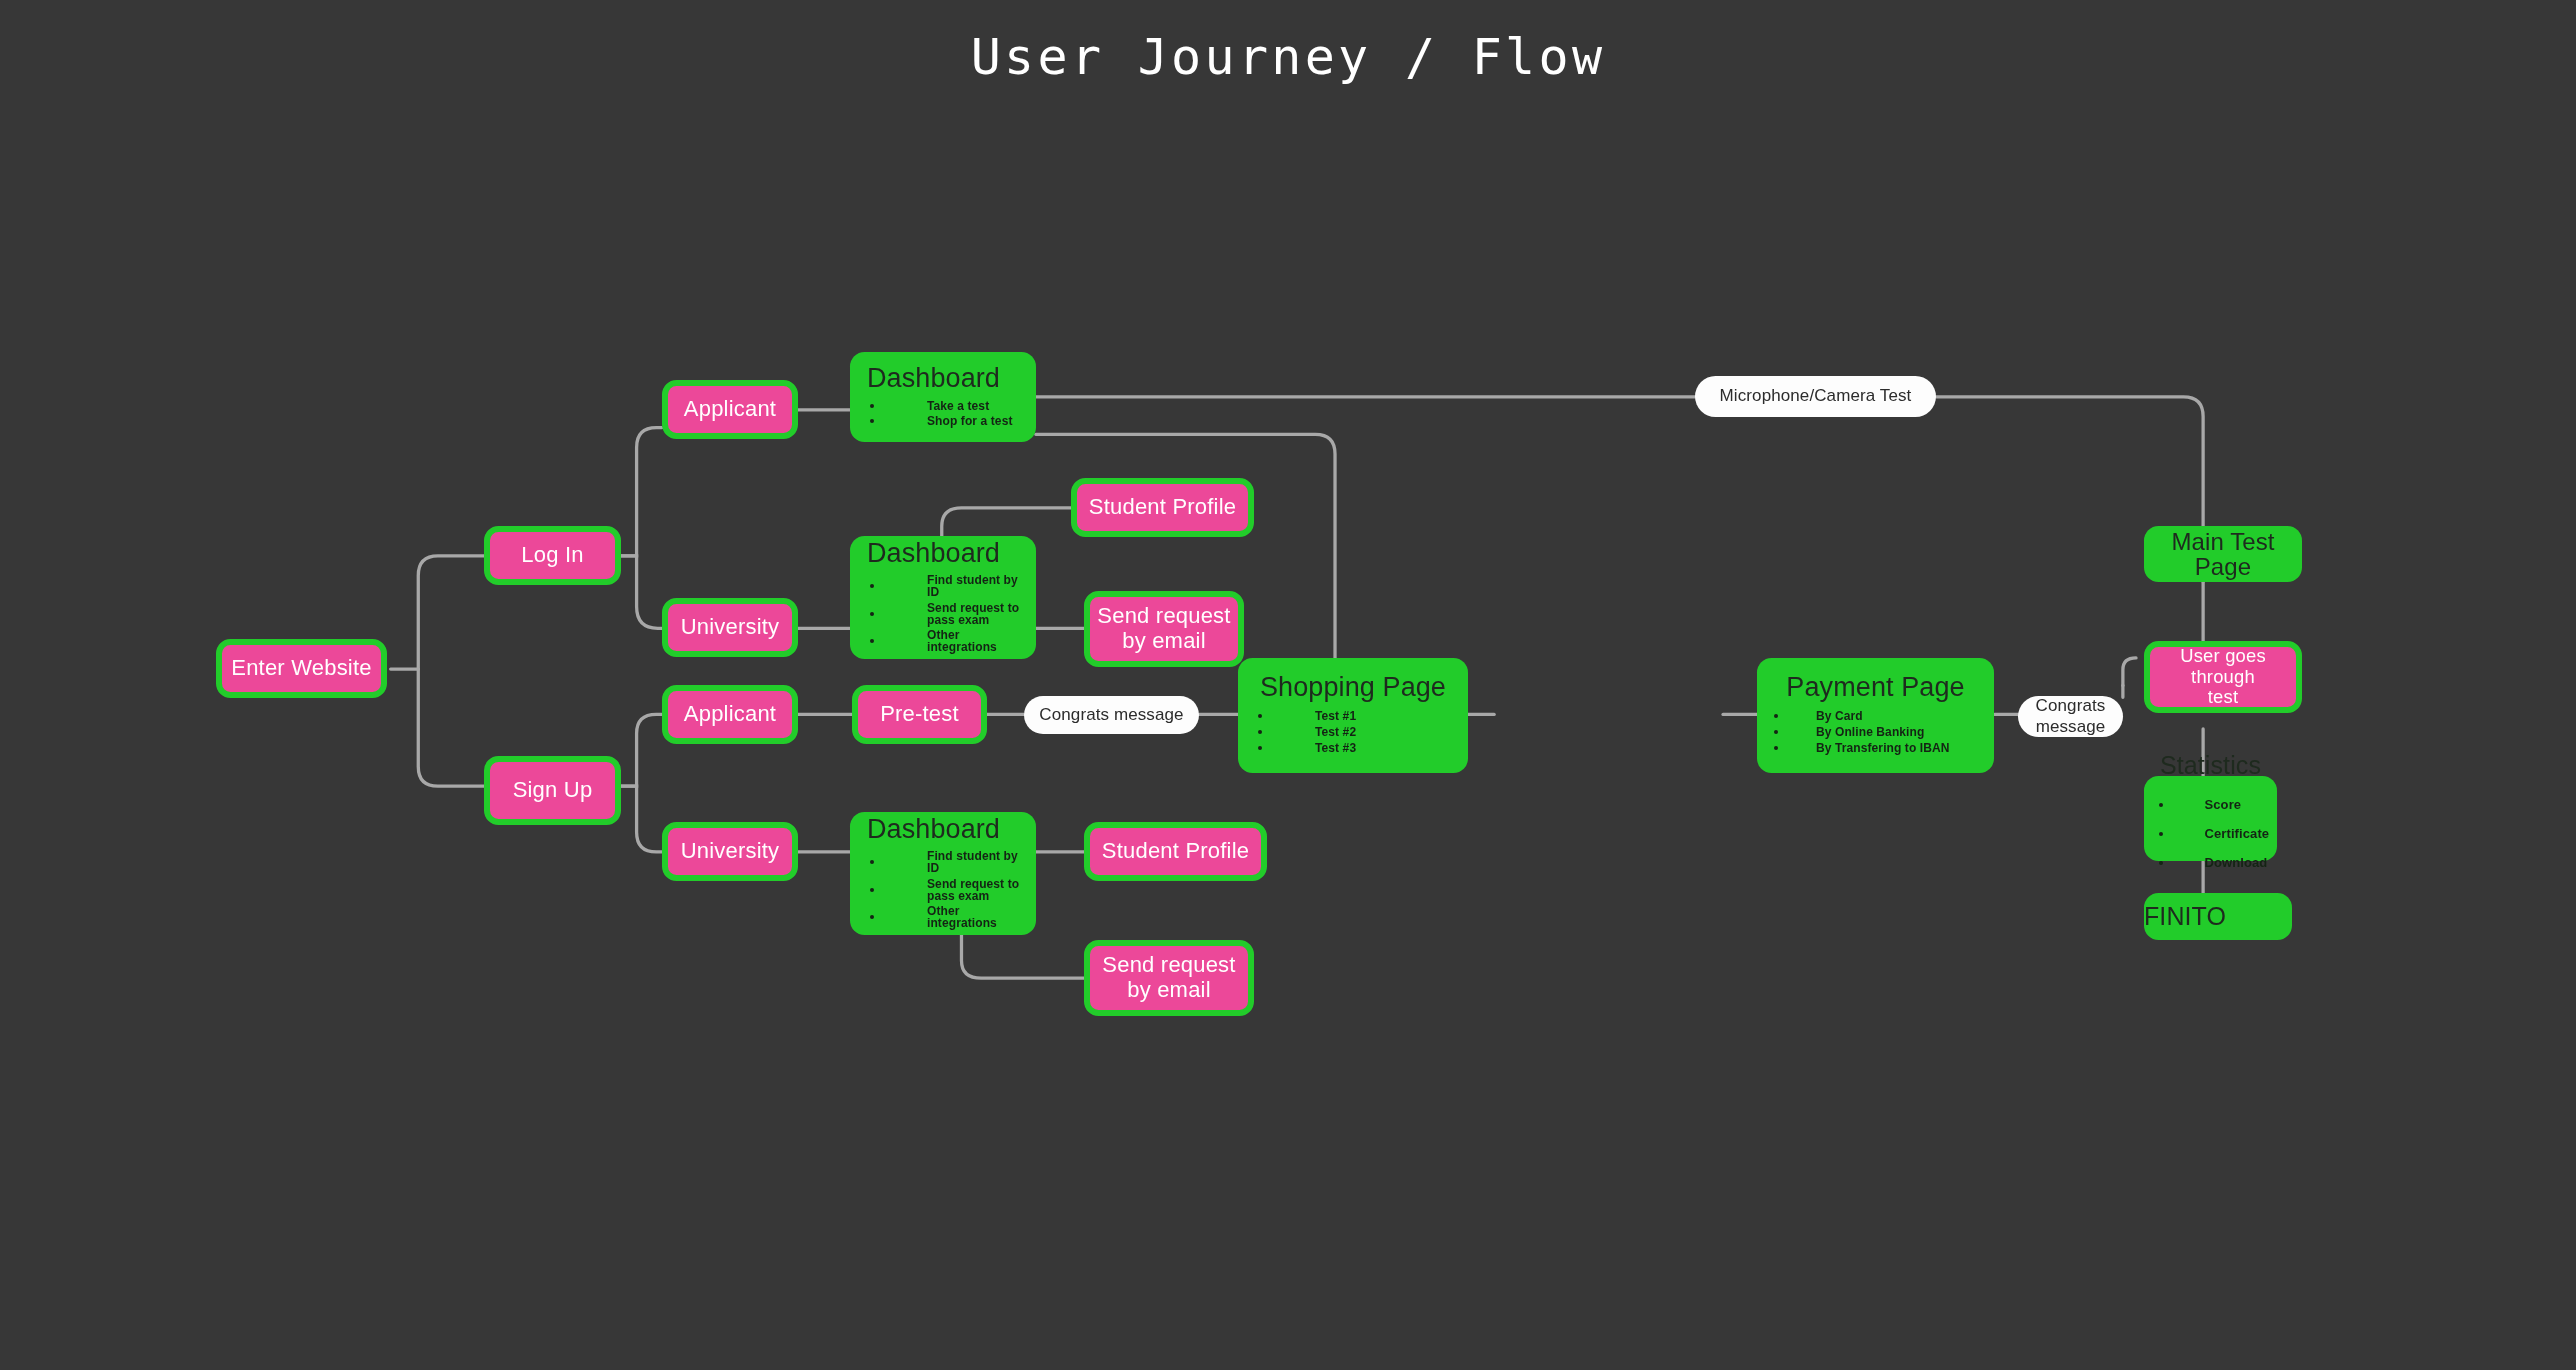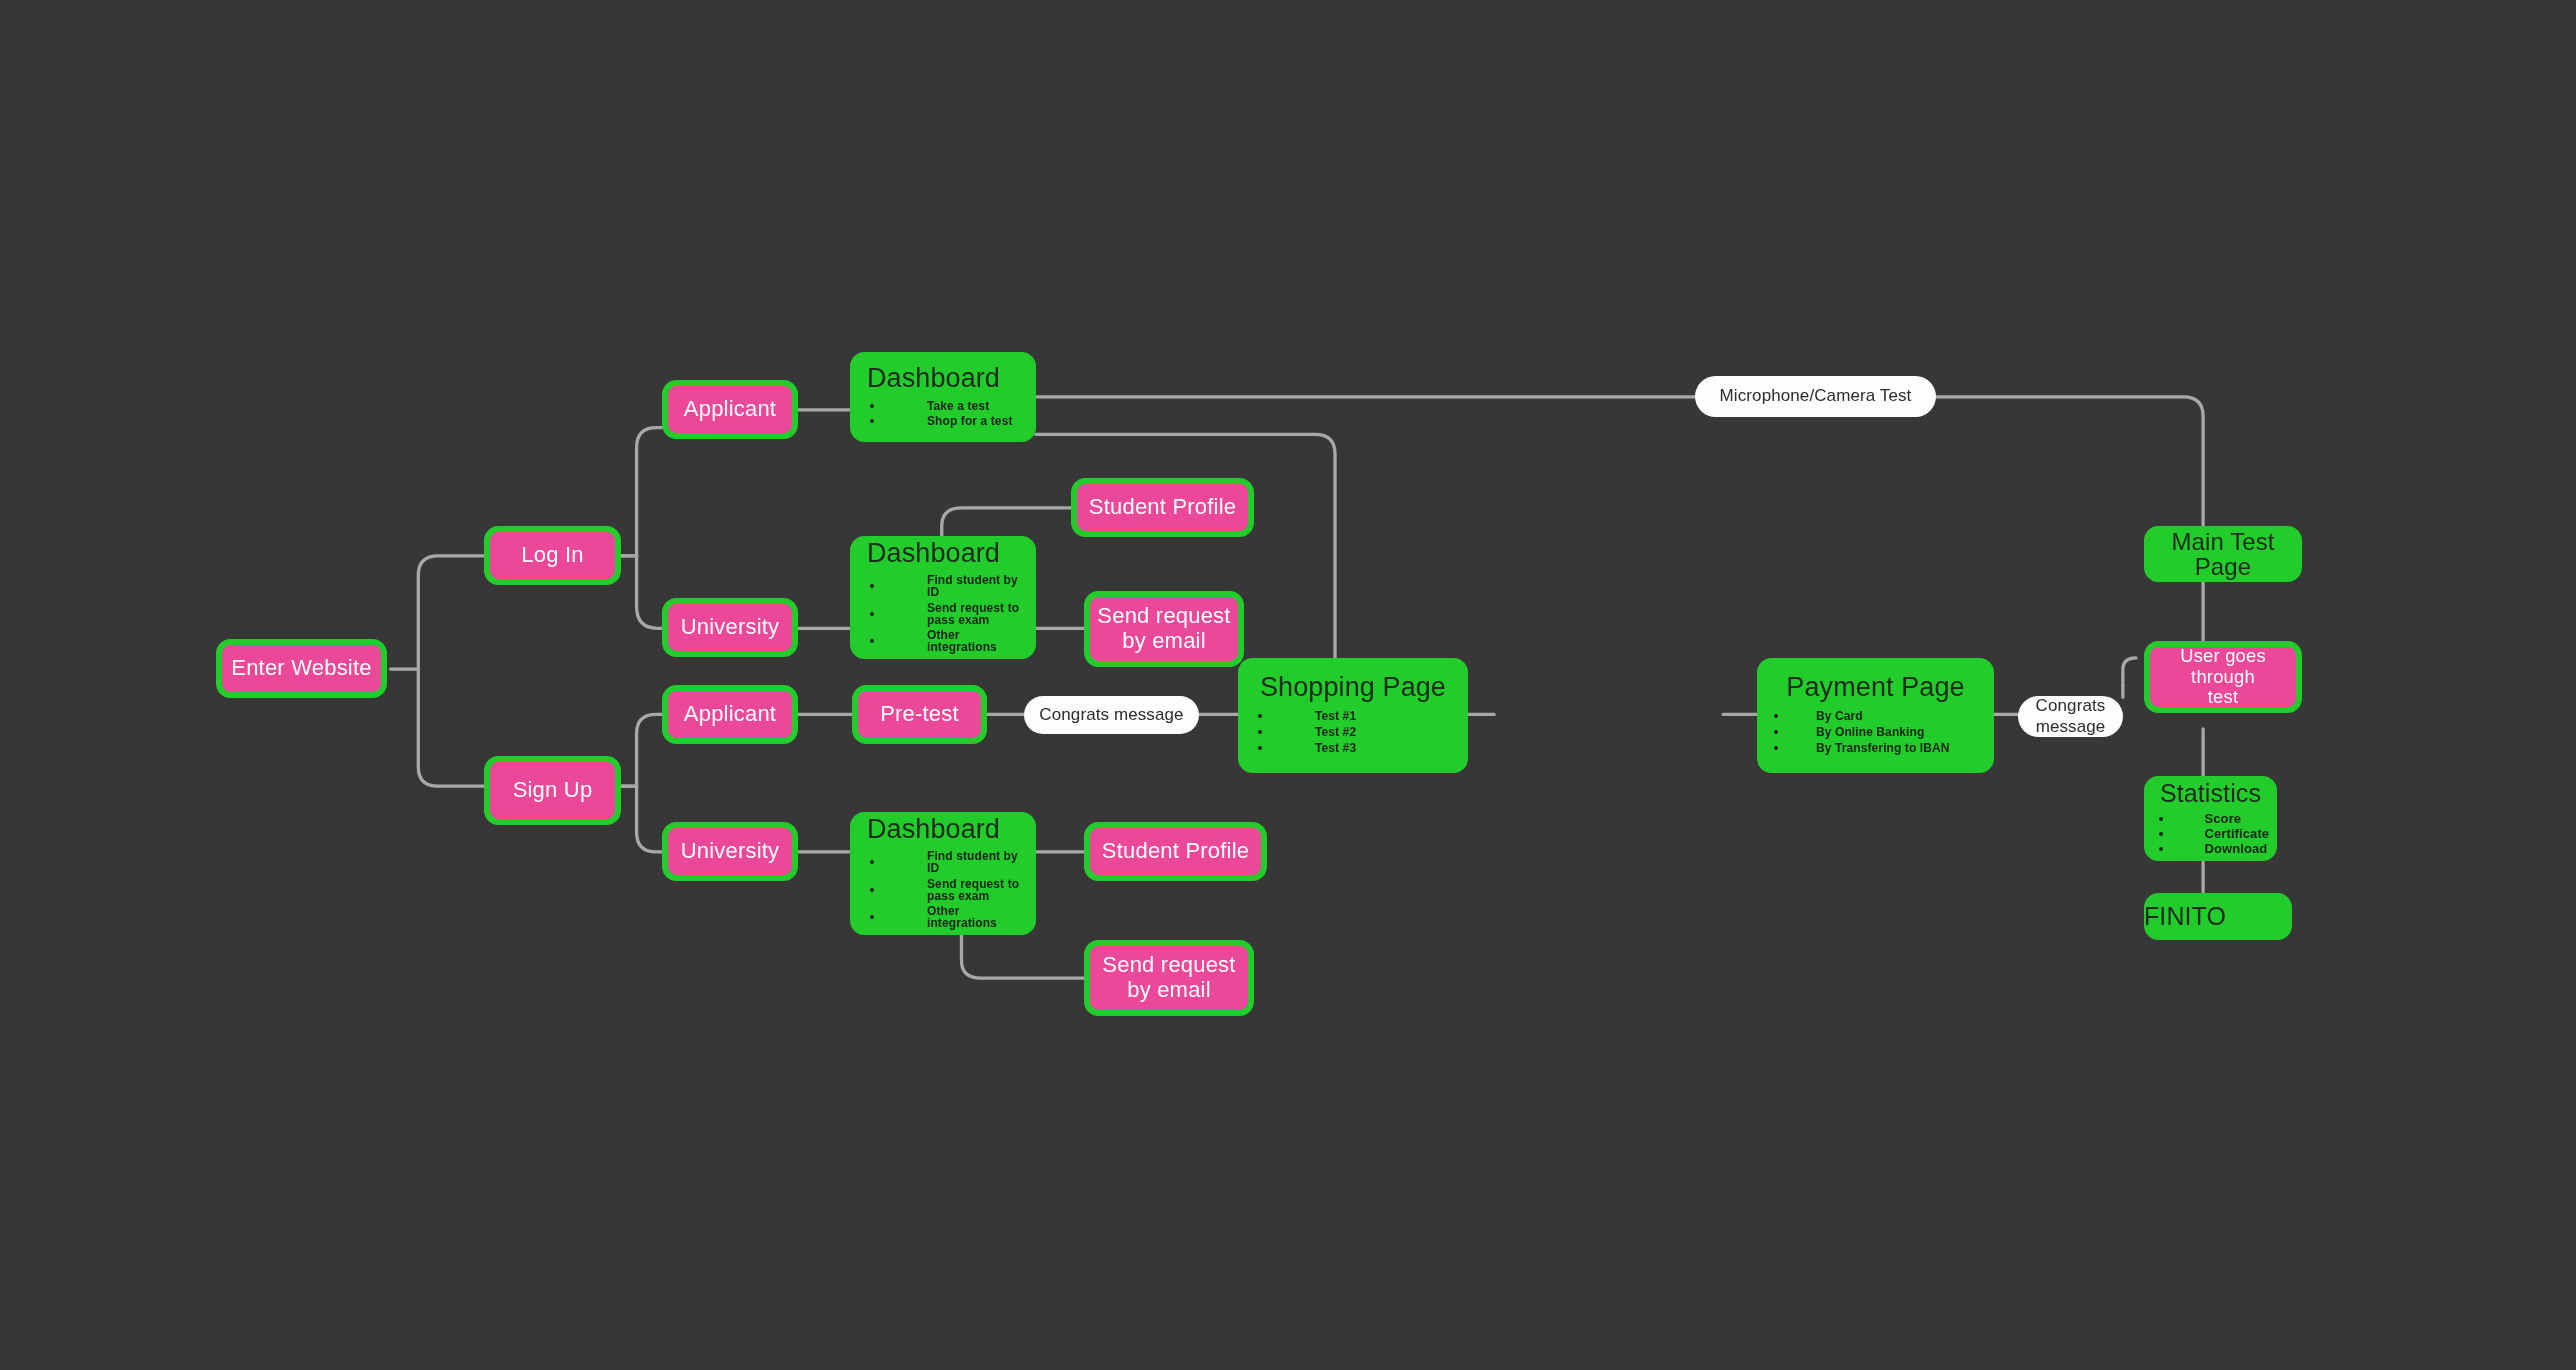--- a/index.html
+++ b/index.html
@@ -50,27 +50,28 @@
   ul.bl li{
     position:relative;font-size:12px;line-height:1.0;color:#142414;
     margin:4px 0;padding-left:57px;letter-spacing:0.1px;font-weight:600;
   }
   ul.bl li::before{
     content:"";position:absolute;left:0;top:50%;transform:translateY(-50%);
     width:4px;height:4px;border-radius:50%;background:#142414;
   }
   ul.bl.sm li{font-size:12px;margin:3.3px 0;}
   ul.bl.stat{padding-left:14.5px;}
-  ul.bl.stat li{font-size:13px;padding-left:46px;margin:2px 0;}
+  ul.bl.stat li{font-size:13px;padding-left:46px;margin:16px 0;}
 </style>
 </head>
 <body>
 
 <div id="canvas">
 
+  <div class="title">User Journey / Flow</div>
 
   <svg id="edges" viewBox="0 0 3917 2084" xmlns="http://www.w3.org/2000/svg">
     <g fill="none" stroke="#a8a8a8" stroke-width="5" stroke-linecap="round">
 
       <path d="M 594 1017 L 636 1017"></path>
       <path d="M 636 1017 L 636 875 Q 636 845 666 845 L 742 845"></path>
       <path d="M 636 1017 L 636 1165 Q 636 1195 666 1195 L 742 1195"></path>
 
       <path d="M 944 845 L 968 845 L 968 680 Q 968 650 998 650 L 1006 650"></path>
       <path d="M 944 845 L 968 845 L 968 922 Q 968 955 1000 955 L 1006 955"></path>

